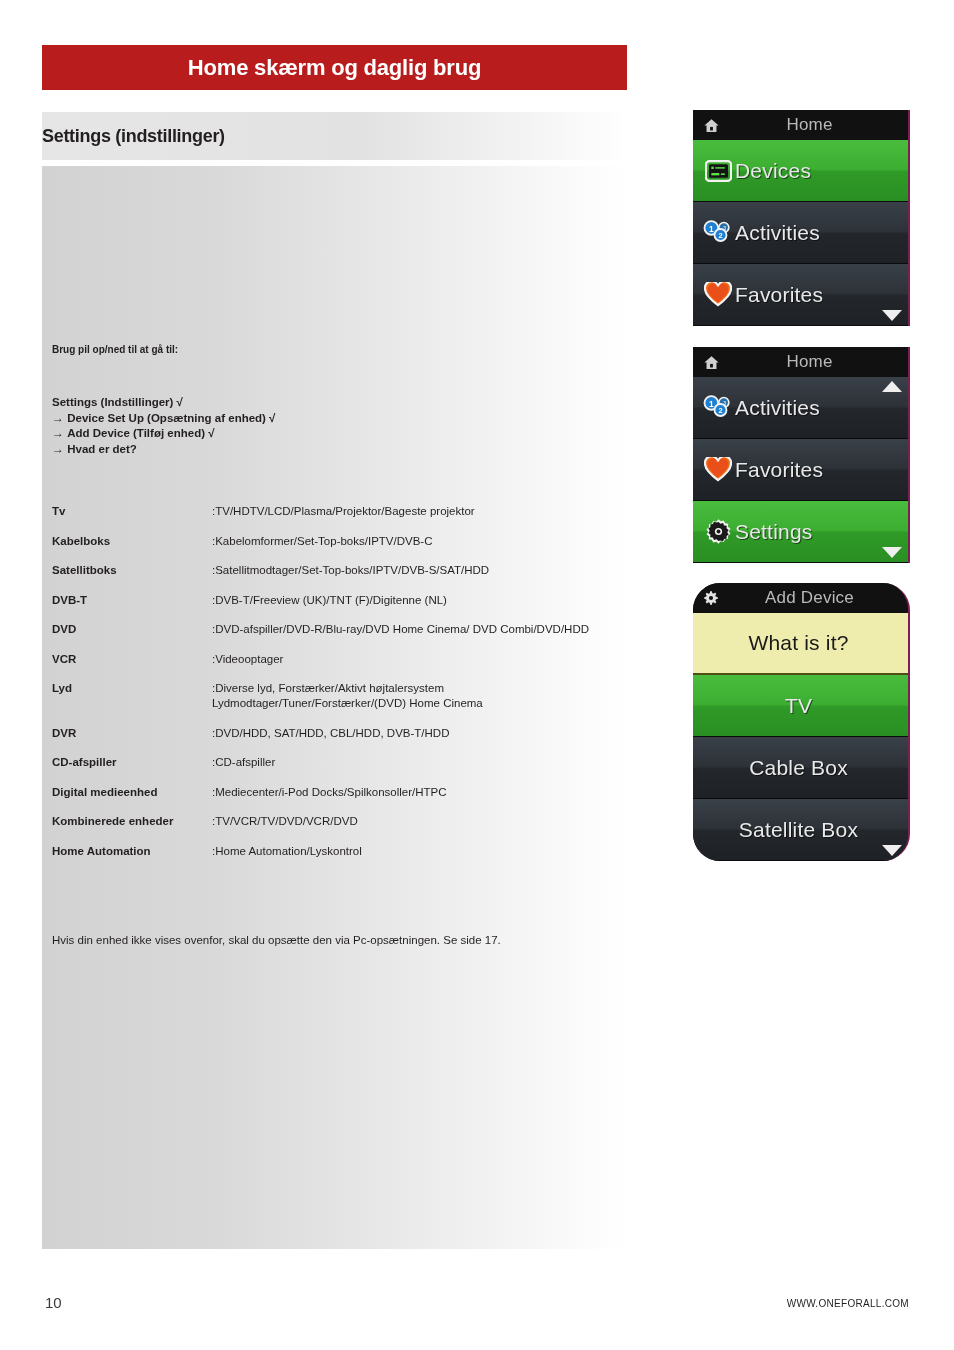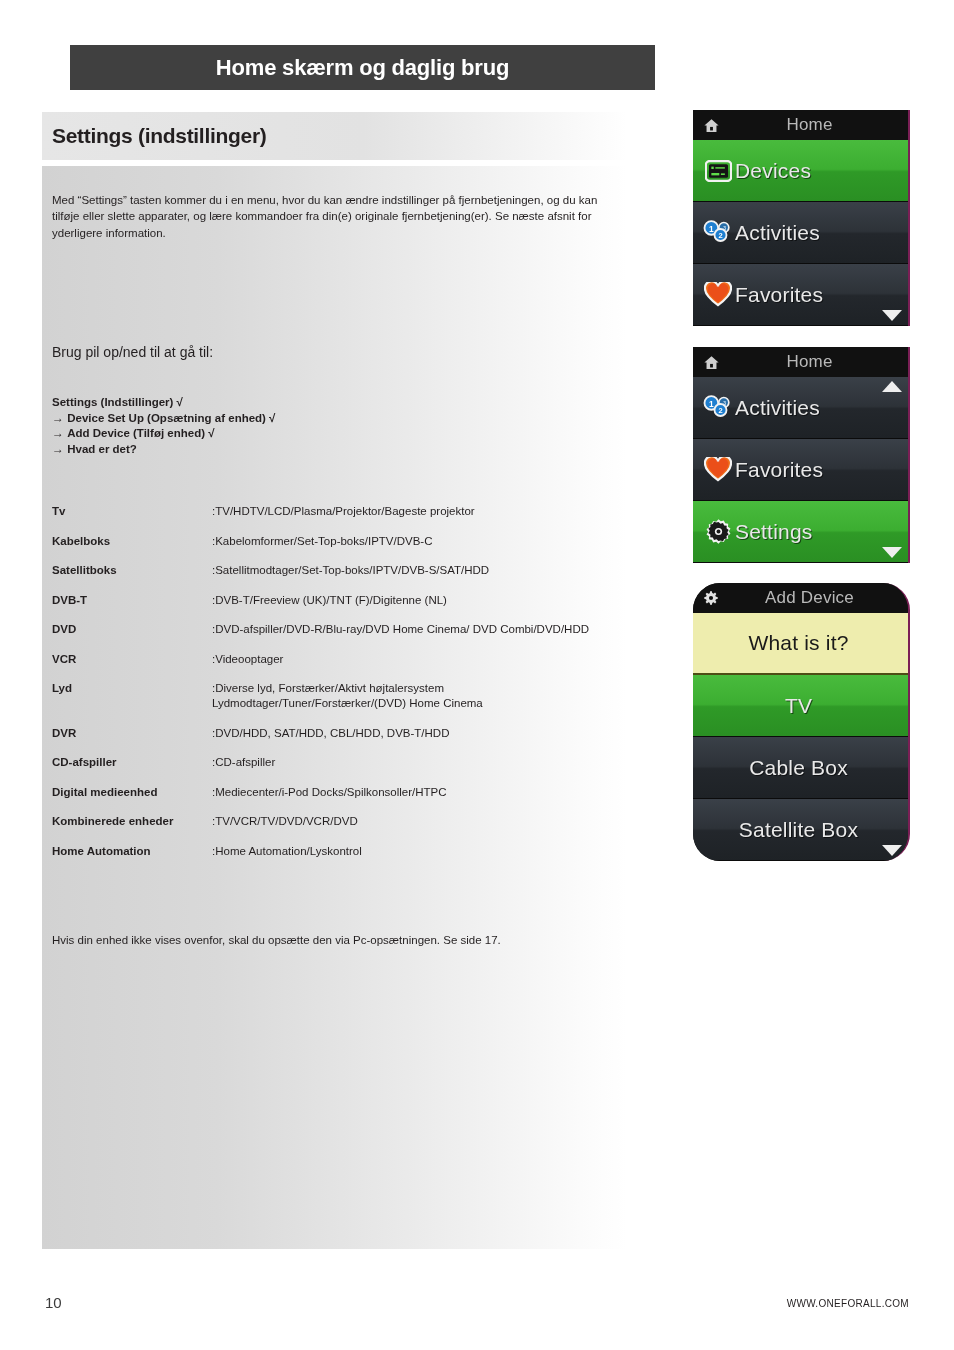--- a/index.html
+++ b/index.html
@@ -16,48 +16,46 @@
     overflow: hidden;
   }
 
   
   .page-header {
     position: absolute;
     left: 42px;
     top: 45px;
     width: 585px;
     height: 45px;
-    background: #404040;
+    background: #b91c1c;
     display: flex;
     align-items: center;
     justify-content: center;
-    margin-left: 28px;
   }
   .page-header-title {
     color: #ffffff;
     font-size: 22px;
     font-weight: bold;
     letter-spacing: -0.2px;
   }
 
   
   .section-band {
     position: absolute;
     left: 42px;
     top: 112px;
     width: 585px;
     height: 48px;
     background: linear-gradient(to right, #e6e6e6 0%, #e2e2e2 55%, #f3f3f3 82%, #ffffff 100%);
     display: flex;
     align-items: center;
   }
   .section-band-title {
-    font-size: 21px;
+    font-size: 18px;
     font-weight: bold;
-    padding-left: 10px;
     color: #231f20;
     letter-spacing: -0.3px;
   }
 
   
   .content-panel {
     position: absolute;
     left: 42px;
     top: 166px;
     width: 585px;
@@ -74,22 +72,23 @@
     width: 560px;
     font-size: 11.5px;
     line-height: 16.5px;
     color: #231f20;
   }
 
   .nav-lead {
     position: absolute;
     left: 10px;
     top: 178px;
-    font-size: 14px;
-    color: #231f20;
+    font-size: 10px;
+    color: #231f20;
+    font-weight: bold;
   }
 
   .nav-steps {
     position: absolute;
     left: 10px;
     top: 229px;
     font-size: 11.5px;
     font-weight: bold;
     line-height: 15.5px;
     color: #231f20;
@@ -259,21 +258,20 @@
 <div class="page-header">
   <span class="page-header-title">Home skærm og daglig brug</span>
 </div>
 
 <div class="section-band">
   <span class="section-band-title">Settings (indstillinger)</span>
 </div>
 
 <div class="content-panel">
 
-  <p class="intro-text">Med “Settings” tasten kommer du i en menu, hvor du kan ændre indstillinger på fjernbetjeningen, og du kan tilføje eller slette apparater, og lære kommandoer fra din(e) originale fjernbetjening(er). Se næste afsnit for yderligere information.</p>
 
   <div class="nav-lead">Brug pil op/ned til at gå til:</div>
 
   <div class="nav-steps">
     <div>
       <span class="arrow-glyph"></span><span>Settings (Indstillinger) √</span>
     </div>
     <div>
       <span class="arrow-glyph">→</span>&nbsp;<span>Device Set Up (Opsætning af enhed) √</span>
     </div>

